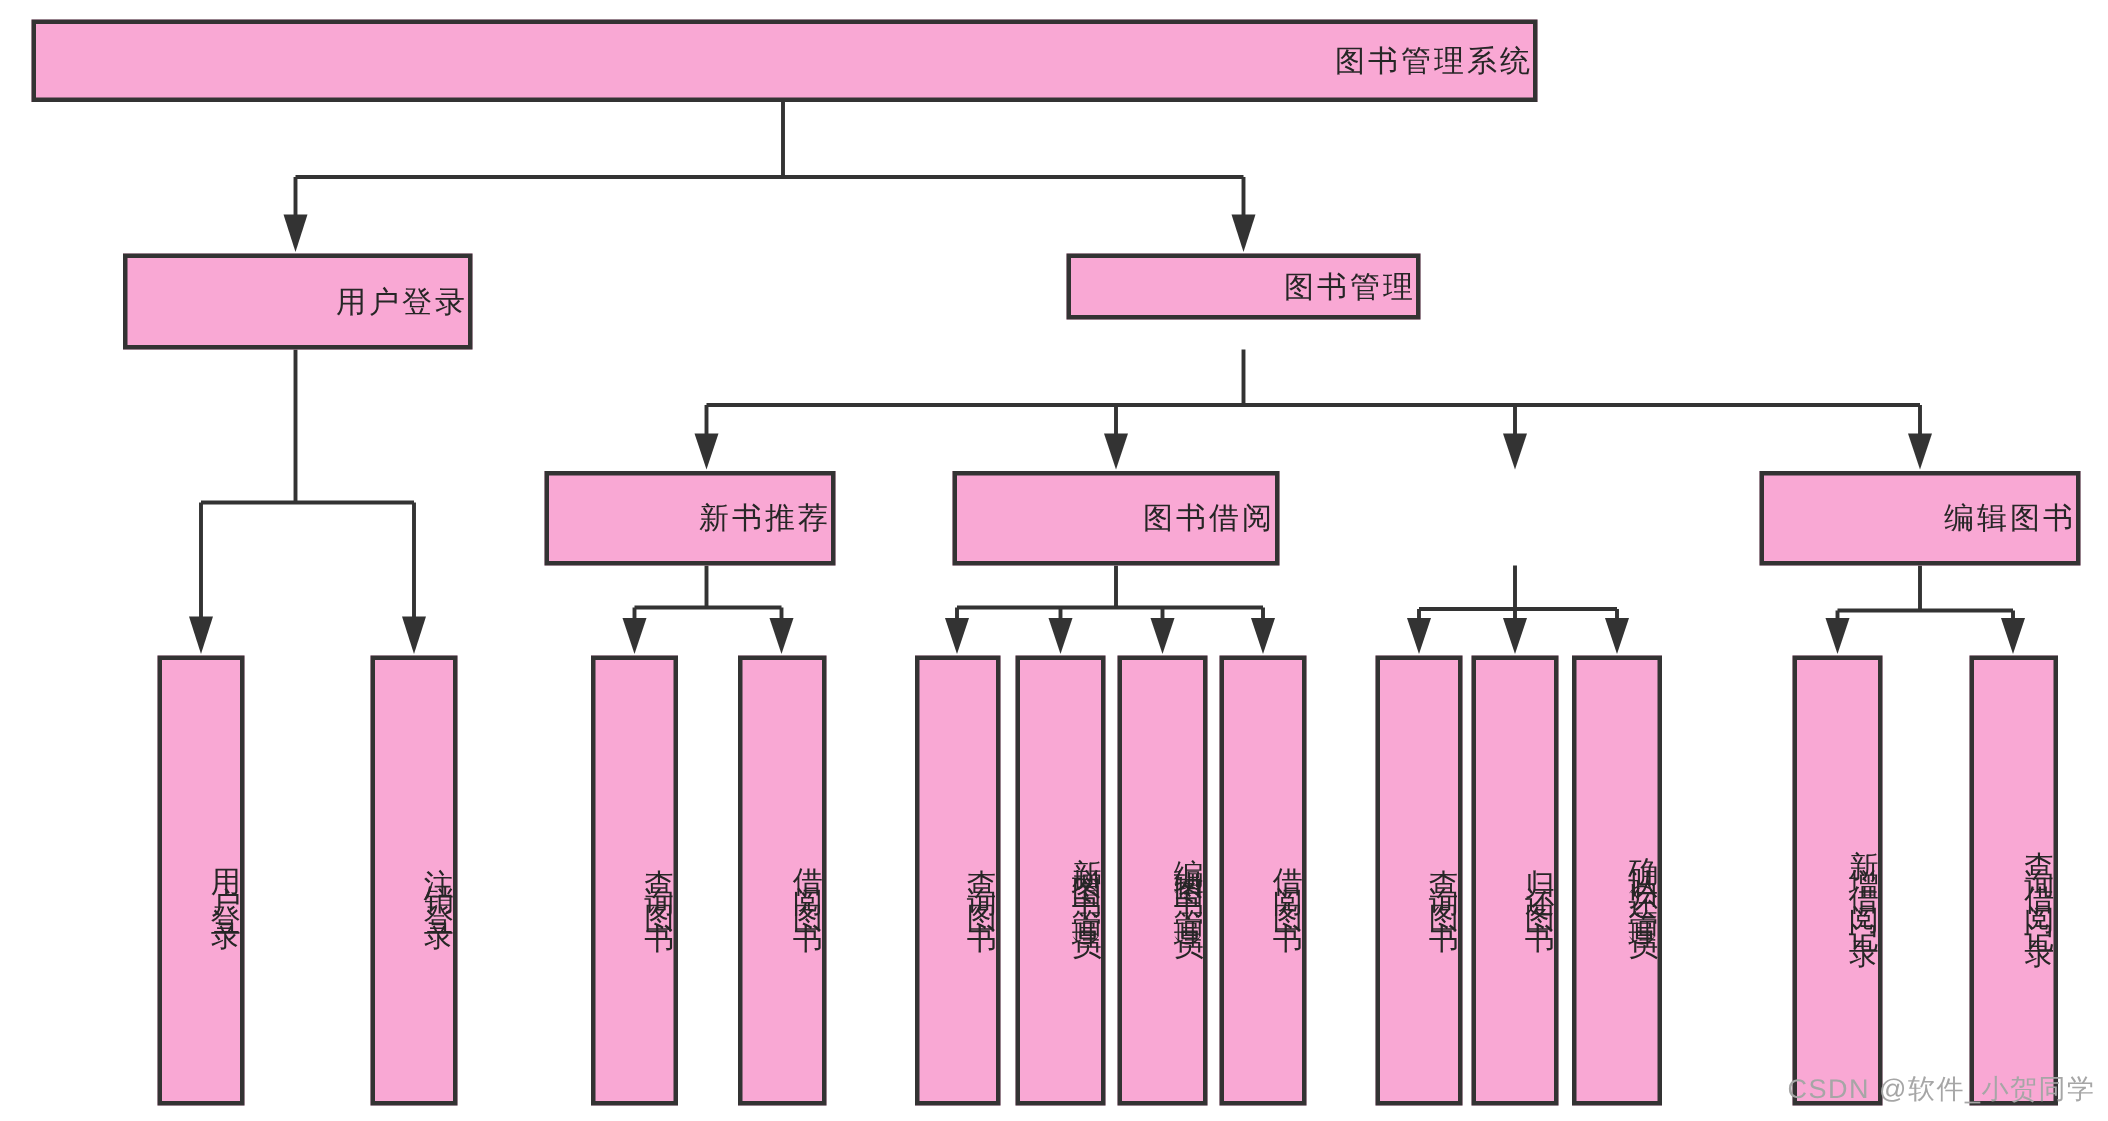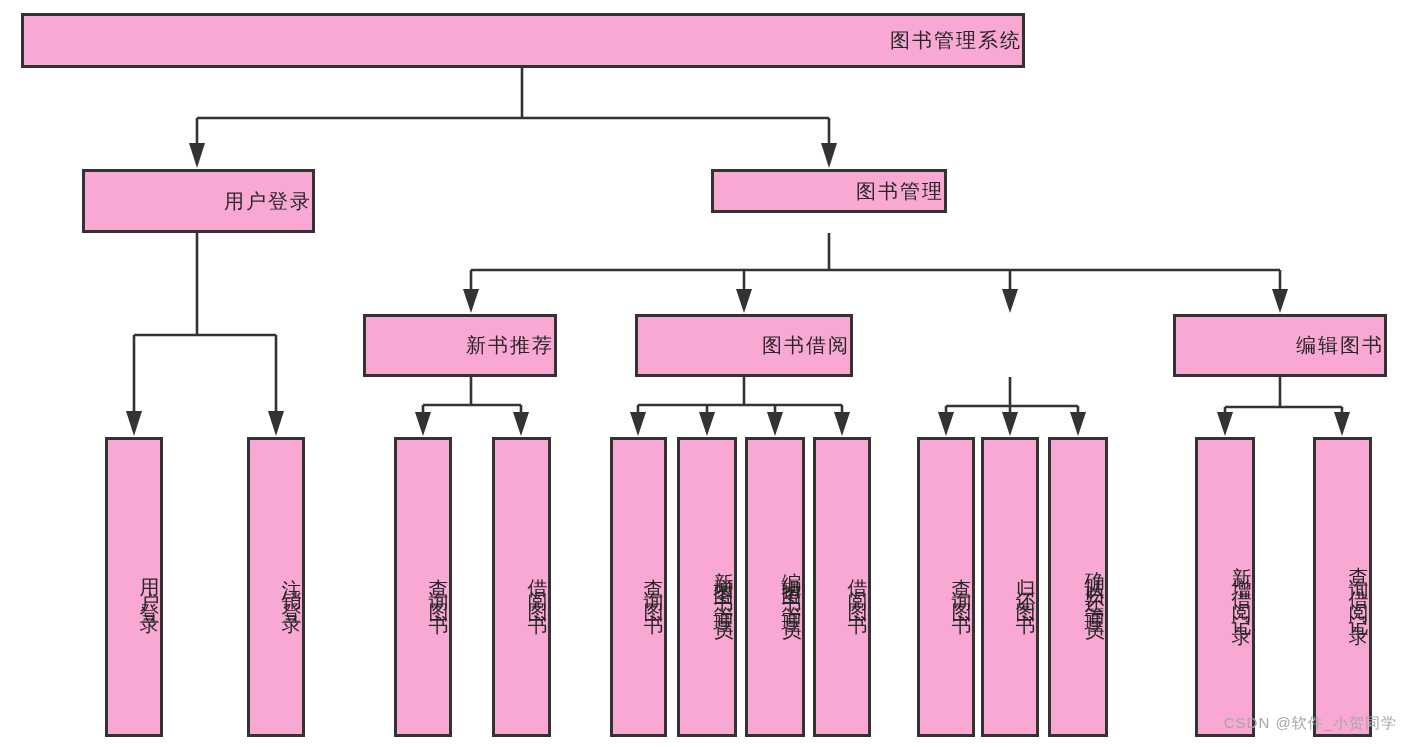--- a/index.html
+++ b/index.html
@@ -56,21 +56,21 @@
   #n-leaf-7 {left:813px;  width:58px;}
   #n-leaf-8 {left:917px;  width:58px;}
   #n-leaf-9 {left:981px;  width:58px;}
   #n-leaf-10{left:1048px; width:60px;}
   #n-leaf-11{left:1195px; width:60px;}
   #n-leaf-12{left:1313px; width:59px;}
 
   .watermark{
     position:absolute; z-index:5;
     right:8px; top:714px;
-    font-size:15px; letter-spacing:1px;
+    font-size:18px; letter-spacing:1px;
     color:var(--watermark);
     white-space:nowrap;
   }
 </style>
 </head>
 <body>
 
 <div class="stage">
 
   <svg class="wires" width="1405" height="747" viewBox="0 0 1405 747" aria-hidden="true">

